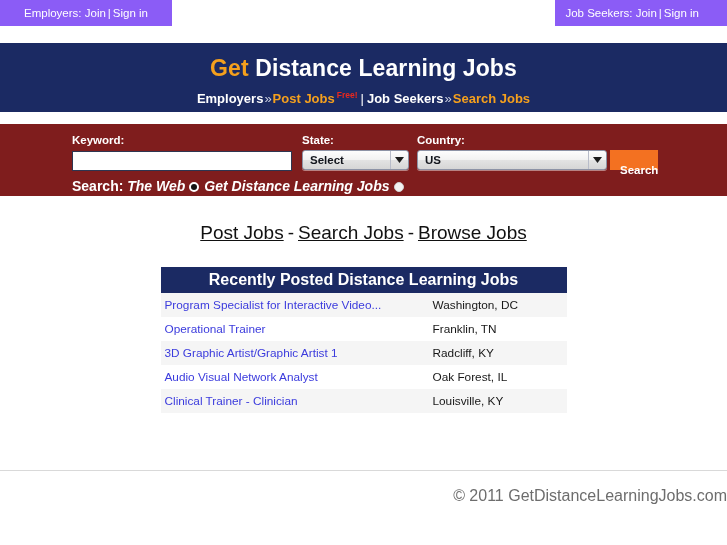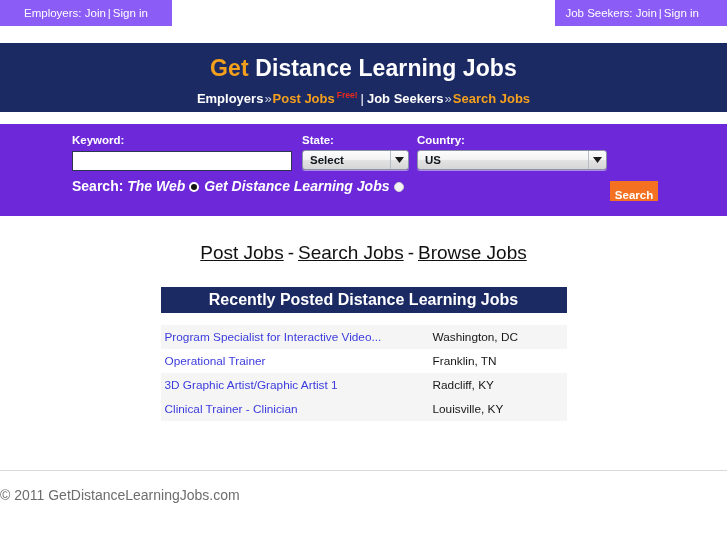--- a/index.html
+++ b/index.html
@@ -99,22 +99,22 @@
     font-weight: normal;
     padding: 0 3px;
   }
 
   
   .search-gap {
     height: 12px;
     background: #ffffff;
   }
   .search-panel {
-    height: 92px;
-    background: #6d28d9;
+    height: 72px;
+    background: #7f1d1d;
     position: relative;
   }
   .search-row {
     position: absolute;
     left: 72px;
     top: 10px;
     right: 60px;
   }
   .field-label {
     color: #ffffff;
@@ -184,23 +184,22 @@
     width: 48px;
     height: 20px;
     background: #f37121;
     border: none;
     color: #ffffff;
     font-family: "Liberation Sans", sans-serif;
     font-size: 11.5px;
     font-weight: bold;
     line-height: 20px;
     text-align: center;
-    padding: 4px;
+    padding: 10px;
     cursor: pointer;
-    margin-top: 31px;
   }
 
   .radio-row {
     position: absolute;
     left: 0;
     top: 44px;
     color: #ffffff;
     font-size: 14px;
     font-weight: bold;
     white-space: nowrap;
@@ -254,21 +253,20 @@
     font-size: 16px;
     font-weight: bold;
     text-align: center;
     height: 26px;
     line-height: 26px;
   }
   .jobs-table {
     width: 100%;
     border-collapse: collapse;
     table-layout: fixed;
-    margin-top: 12px;
   }
   .jobs-table td {
     height: 24px;
     font-size: 11.8px;
     vertical-align: middle;
     padding: 0 4px;
   }
   .jobs-table tr.odd td { background: #f5f5f5; }
   .jobs-table tr.even td { background: #ffffff; }
   .job-title a {
@@ -288,22 +286,22 @@
     left: 0;
     right: 0;
     top: 470px;
     border-top: 1px solid #d9d9d9;
   }
   .footer-text {
     position: absolute;
     left: 0;
     right: 0;
     top: 487px;
-    text-align: left;
-    font-size: 14px;
+    text-align: right;
+    font-size: 16px;
     color: #6d6d6d;
   }
 </style>
 </head>
 <body>
 
 <div class="topbar">
   <div class="acct-tab left">
     <span>Employers:</span>
     <a href="#">Join</a><span class="acct-sep">|</span><a href="#">Sign in</a>
@@ -372,20 +370,24 @@
         <td class="job-loc">Washington, DC</td>
       </tr>
       <tr class="even">
         <td class="job-title"><a href="#">Operational Trainer</a></td>
         <td class="job-loc">Franklin, TN</td>
       </tr>
       <tr class="odd">
         <td class="job-title"><a href="#">3D Graphic Artist/Graphic Artist 1</a></td>
         <td class="job-loc">Radcliff, KY</td>
       </tr>
+      <tr class="even">
+        <td class="job-title"><a href="#">Audio Visual Network Analyst</a></td>
+        <td class="job-loc">Oak Forest, IL</td>
+      </tr>
       <tr class="odd">
         <td class="job-title"><a href="#">Clinical Trainer - Clinician</a></td>
         <td class="job-loc">Louisville, KY</td>
       </tr>
     </tbody>
   </table>
 </div>
 
 <div class="footer-rule"></div>
 <div class="footer-text">© 2011 GetDistanceLearningJobs.com</div>

